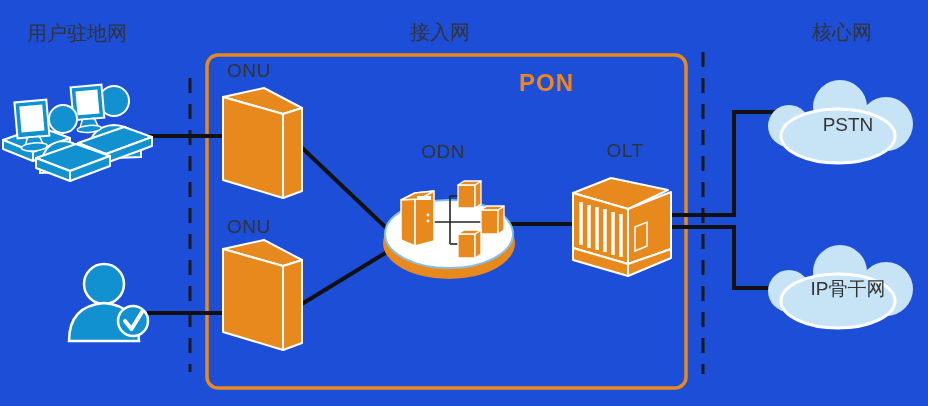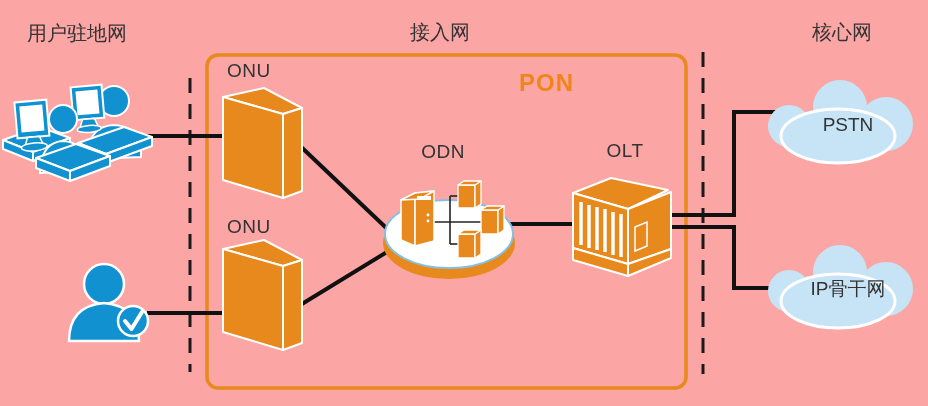--- a/index.html
+++ b/index.html
@@ -1,19 +1,19 @@
 <!DOCTYPE html>
 <html><head>
 <meta charset="utf-8">
 <style>
   html,body{margin:0;padding:0;background:#ffffff;}
   #canvas{
     position:relative;
     width:928px;height:406px;
-    background:#fca5a5;
+    background:#1d4ed8;
     font-family:"Liberation Sans","DejaVu Sans",sans-serif;
     overflow:hidden;
   }
   svg text{
     font-family:"Liberation Sans","DejaVu Sans",sans-serif;
     fill:#333333;
   }
   .region-label{font-size:20px;}
   .node-label{font-size:19px;letter-spacing:0.5px;}
   .pon-label{font-size:24px;font-weight:600;fill:#F08519;letter-spacing:1px;}

